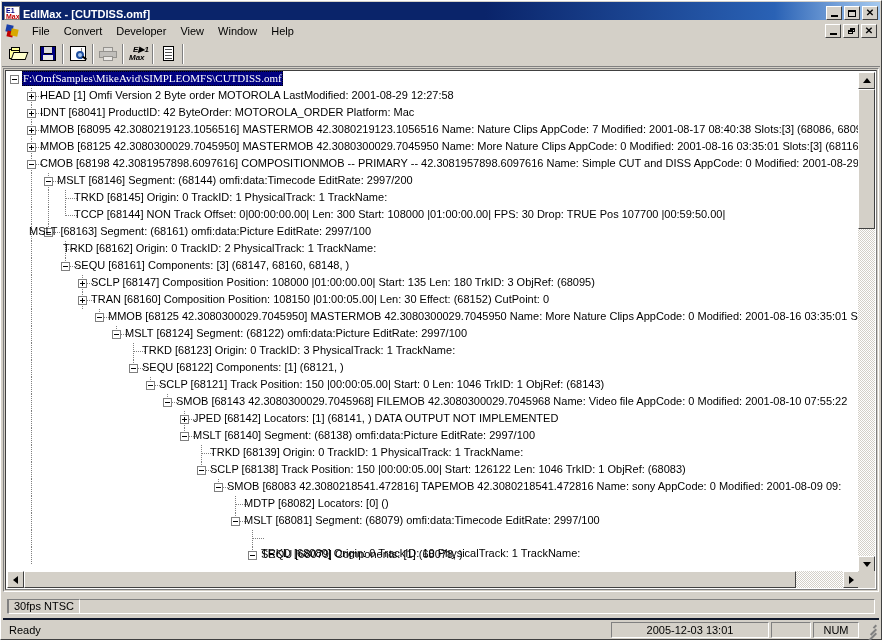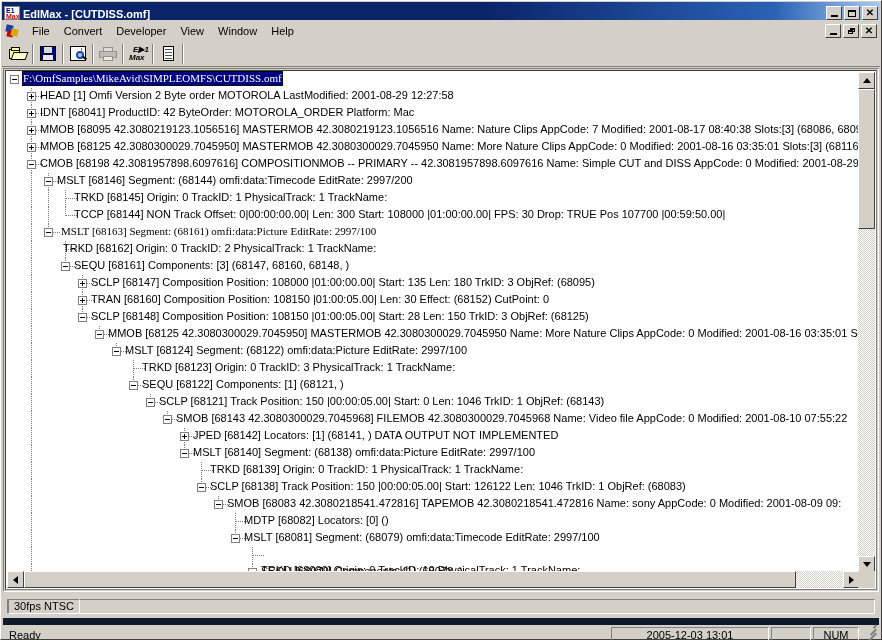--- a/index.html
+++ b/index.html
@@ -300,21 +300,21 @@
     padding: 0 5px;
     border:1px solid #808080; border-right-color:#ffffff; border-bottom-color:#ffffff;
     box-sizing:border-box;
     font-size:11px; line-height:13px; color:#000;
     background:#d4d0c8;
   }
   .statusbar {
     position:absolute; left:2px; top:617px; width:876px; height:20px;
     background:#d4d0c8;
     box-sizing:border-box;
-    border-top:7px solid #0f172a;
+    border-top:2px solid #0f172a;
   }
   .status-text {
     position:absolute; left:6px; top:3px;
     font-size:11px; line-height:14px; color:#000;
   }
   .status-pane {
     position:absolute; top:2px; height:16px;
     border:1px solid #808080; border-right-color:#ffffff; border-bottom-color:#ffffff;
     box-sizing:border-box;
     font-size:11px; line-height:14px; color:#000;
@@ -440,26 +440,25 @@
       <div class="treeview" id="treeview">
           <div class="row sel"><span class="tbox" style="left: 4px;"></span><span class="lbl" style="margin-left: 16px;">F:\OmfSamples\MikeAvid\SIMPLEOMFS\CUTDISS.omf</span></div>
           <div class="row"><span class="vline" style="left: 25px;"></span><span class="hline" style="left: 26px; width: 11px;"></span><span class="tbox plus" style="left: 21px;"></span><span class="lbl" style="margin-left: 33px;">HEAD [1] Omfi Version 2   Byte order   MOTOROLA LastModified: 2001-08-29 12:27:58</span></div>
           <div class="row"><span class="vline" style="left: 25px;"></span><span class="hline" style="left: 26px; width: 11px;"></span><span class="tbox plus" style="left: 21px;"></span><span class="lbl" style="margin-left: 33px;">IDNT [68041]  ProductID: 42 ByteOrder:  MOTOROLA_ORDER  Platform: Mac</span></div>
           <div class="row"><span class="vline" style="left: 25px;"></span><span class="hline" style="left: 26px; width: 11px;"></span><span class="tbox plus" style="left: 21px;"></span><span class="lbl" style="margin-left: 33px;">MMOB [68095 42.3080219123.1056516]  MASTERMOB 42.3080219123.1056516 Name: Nature Clips AppCode: 7 Modified: 2001-08-17 08:40:38 Slots:[3] (68086, 68090,</span></div>
           <div class="row"><span class="vline" style="left: 25px;"></span><span class="hline" style="left: 26px; width: 11px;"></span><span class="tbox plus" style="left: 21px;"></span><span class="lbl" style="margin-left: 33px;">MMOB [68125 42.3080300029.7045950]  MASTERMOB 42.3080300029.7045950 Name: More Nature Clips AppCode: 0 Modified: 2001-08-16 03:35:01 Slots:[3] (68116, 6</span></div>
           <div class="row"><span class="vline" style="left: 25px;"></span><span class="hline" style="left: 26px; width: 11px;"></span><span class="tbox" style="left: 21px;"></span><span class="lbl" style="margin-left: 33px;">CMOB [68198 42.3081957898.6097616]  COMPOSITIONMOB  -- PRIMARY -- 42.3081957898.6097616 Name: Simple CUT and DISS AppCode: 0 Modified: 2001-08-29 12:</span></div>
           <div class="row"><span class="vline" style="left: 25px;"></span><span class="vline" style="left: 42px;"></span><span class="hline" style="left: 43px; width: 11px;"></span><span class="tbox" style="left: 38px;"></span><span class="lbl" style="margin-left: 50px;">MSLT [68146]  Segment: (68144) omfi:data:Timecode EditRate: 2997/200</span></div>
           <div class="row"><span class="vline" style="left: 25px;"></span><span class="vline" style="left: 42px;"></span><span class="vline" style="left: 59px;"></span><span class="hline" style="left: 60px; width: 11px;"></span><span class="lbl" style="margin-left: 67px;">TRKD [68145]  Origin: 0 TrackID: 1 PhysicalTrack: 1 TrackName:</span></div>
           <div class="row"><span class="vline" style="left: 25px;"></span><span class="vline" style="left: 42px;"></span><span class="vhalf" style="left: 59px;"></span><span class="hline" style="left: 60px; width: 11px;"></span><span class="lbl" style="margin-left: 67px;">TCCP [68144]  NON Track Offset: 0|00:00:00.00| Len: 300 Start: 108000 |01:00:00.00|  FPS: 30 Drop: TRUE Pos 107700 |00:59:50.00|</span></div>
-          <div class="row"><span class="vline" style="left: 25px;"></span><span class="vhalf" style="left: 42px;"></span><span class="hline" style="left: 43px; width: 11px;"></span><span class="tbox" style="left: 38px;"></span><span class="lbl" style="margin-left: 54px; font-family: Liberation Serif, serif;">MSLT [68163]  Segment: (68161) omfi:data:Picture EditRate: 2997/100</span></div>
+          <div class="row"><span class="vline" style="left: 25px;"></span><span class="vhalf" style="left: 42px;"></span><span class="hline" style="left: 43px; width: 11px;"></span><span class="tbox" style="left: 38px;"></span><span class="lbl" style="margin-left: 22px;">MSLT [68163]  Segment: (68161) omfi:data:Picture EditRate: 2997/100</span></div>
           <div class="row"><span class="vline" style="left: 25px;"></span><span class="vline" style="left: 59px;"></span><span class="hline" style="left: 60px; width: 11px;"></span><span class="lbl" style="margin-left: 56px;">TRKD [68162]  Origin: 0 TrackID: 2 PhysicalTrack: 1 TrackName:</span></div>
           <div class="row"><span class="vline" style="left: 25px;"></span><span class="vhalf" style="left: 59px;"></span><span class="hline" style="left: 60px; width: 11px;"></span><span class="tbox" style="left: 55px;"></span><span class="lbl" style="margin-left: 67px;">SEQU [68161]  Components: [3] (68147, 68160, 68148, )</span></div>
           <div class="row"><span class="vline" style="left: 25px;"></span><span class="vline" style="left: 76px;"></span><span class="hline" style="left: 77px; width: 11px;"></span><span class="tbox plus" style="left: 72px;"></span><span class="lbl" style="margin-left: 84px;">SCLP [68147]  Composition Position: 108000 |01:00:00.00|  Start: 135 Len: 180 TrkID: 3 ObjRef: (68095)</span></div>
           <div class="row"><span class="vline" style="left: 25px;"></span><span class="vline" style="left: 76px;"></span><span class="hline" style="left: 77px; width: 11px;"></span><span class="tbox plus" style="left: 72px;"></span><span class="lbl" style="margin-left: 84px;">TRAN [68160]  Composition Position: 108150 |01:00:05.00|  Len: 30 Effect: (68152) CutPoint: 0</span></div>
-          <div class="row"><span class="vline" style="left: 25px;"></span><span class="vhalf" style="left: 76px;"></span><span class="hline" style="left: 77px; width: 11px;"></span><span class="tbox" style="left: 72px;"></span><span class="lbl" style="margin-left: 84px;">SCLP [68148]  Composition Position: 108150 |01:00:05.00|  Start: 28 Len: 150 TrkID: 3 ObjRef: (68125)</span></div>
           <div class="row"><span class="vline" style="left: 25px;"></span><span class="vhalf" style="left: 93px;"></span><span class="hline" style="left: 94px; width: 11px;"></span><span class="tbox" style="left: 89px;"></span><span class="lbl" style="margin-left: 101px;">MMOB [68125 42.3080300029.7045950]  MASTERMOB 42.3080300029.7045950 Name: More Nature Clips AppCode: 0 Modified: 2001-08-16 03:35:01 Slo</span></div>
           <div class="row"><span class="vline" style="left: 25px;"></span><span class="vhalf" style="left: 110px;"></span><span class="hline" style="left: 111px; width: 11px;"></span><span class="tbox" style="left: 106px;"></span><span class="lbl" style="margin-left: 118px;">MSLT [68124]  Segment: (68122) omfi:data:Picture EditRate: 2997/100</span></div>
           <div class="row"><span class="vline" style="left: 25px;"></span><span class="vline" style="left: 127px;"></span><span class="hline" style="left: 128px; width: 11px;"></span><span class="lbl" style="margin-left: 135px;">TRKD [68123]  Origin: 0 TrackID: 3 PhysicalTrack: 1 TrackName:</span></div>
           <div class="row"><span class="vline" style="left: 25px;"></span><span class="vhalf" style="left: 127px;"></span><span class="hline" style="left: 128px; width: 11px;"></span><span class="tbox" style="left: 123px;"></span><span class="lbl" style="margin-left: 135px;">SEQU [68122]  Components: [1] (68121, )</span></div>
           <div class="row"><span class="vline" style="left: 25px;"></span><span class="vhalf" style="left: 144px;"></span><span class="hline" style="left: 145px; width: 11px;"></span><span class="tbox" style="left: 140px;"></span><span class="lbl" style="margin-left: 152px;">SCLP [68121]  Track Position: 150 |00:00:05.00|  Start: 0 Len: 1046 TrkID: 1 ObjRef: (68143)</span></div>
           <div class="row"><span class="vline" style="left: 25px;"></span><span class="vhalf" style="left: 161px;"></span><span class="hline" style="left: 162px; width: 11px;"></span><span class="tbox" style="left: 157px;"></span><span class="lbl" style="margin-left: 169px;">SMOB [68143 42.3080300029.7045968]  FILEMOB 42.3080300029.7045968 Name: Video file AppCode: 0 Modified: 2001-08-10 07:55:22</span></div>
           <div class="row"><span class="vline" style="left: 25px;"></span><span class="vline" style="left: 178px;"></span><span class="hline" style="left: 179px; width: 11px;"></span><span class="tbox plus" style="left: 174px;"></span><span class="lbl" style="margin-left: 186px;">JPED [68142]  Locators: [1] (68141, ) DATA OUTPUT NOT IMPLEMENTED</span></div>
           <div class="row"><span class="vline" style="left: 25px;"></span><span class="vhalf" style="left: 178px;"></span><span class="hline" style="left: 179px; width: 11px;"></span><span class="tbox" style="left: 174px;"></span><span class="lbl" style="margin-left: 186px;">MSLT [68140]  Segment: (68138) omfi:data:Picture EditRate: 2997/100</span></div>
           <div class="row"><span class="vline" style="left: 25px;"></span><span class="vline" style="left: 195px;"></span><span class="hline" style="left: 196px; width: 11px;"></span><span class="lbl" style="margin-left: 203px;">TRKD [68139]  Origin: 0 TrackID: 1 PhysicalTrack: 1 TrackName:</span></div>
           <div class="row"><span class="vline" style="left: 25px;"></span><span class="vhalf" style="left: 195px;"></span><span class="hline" style="left: 196px; width: 11px;"></span><span class="tbox" style="left: 191px;"></span><span class="lbl" style="margin-left: 203px;">SCLP [68138]  Track Position: 150 |00:00:05.00|  Start: 126122 Len: 1046 TrkID: 1 ObjRef: (68083)</span></div>

